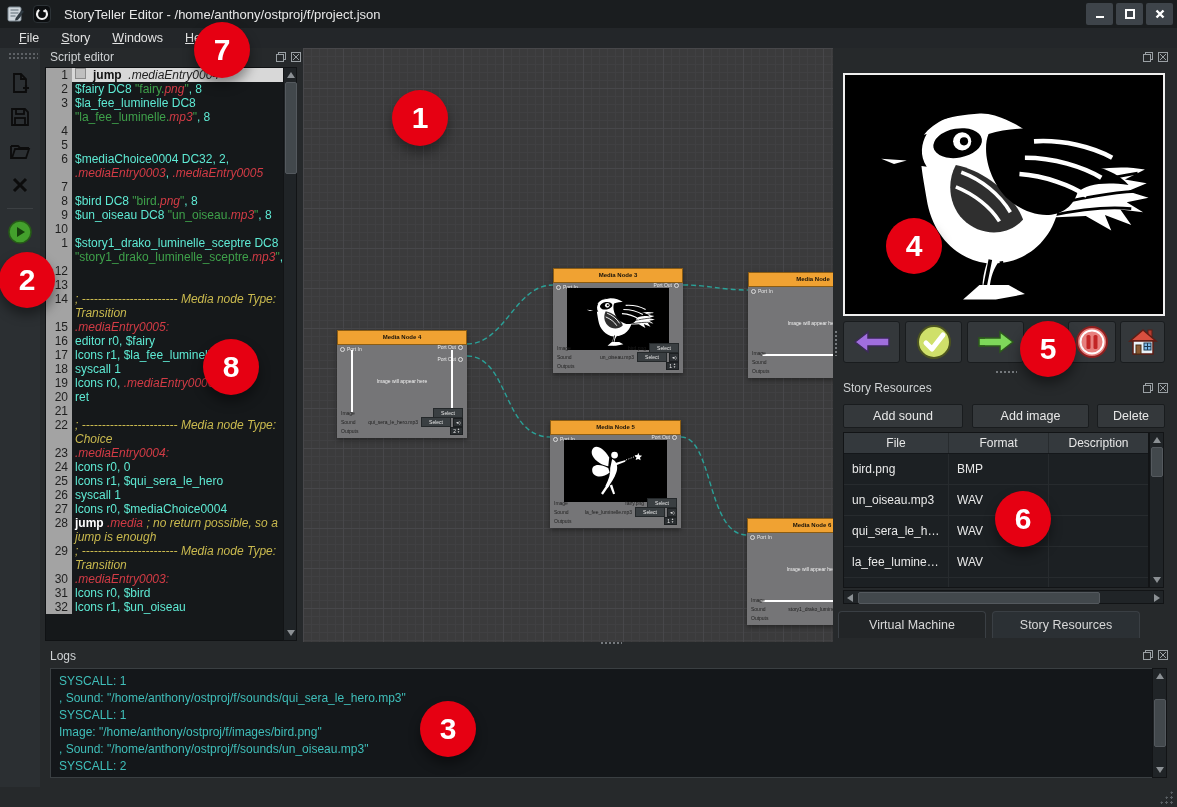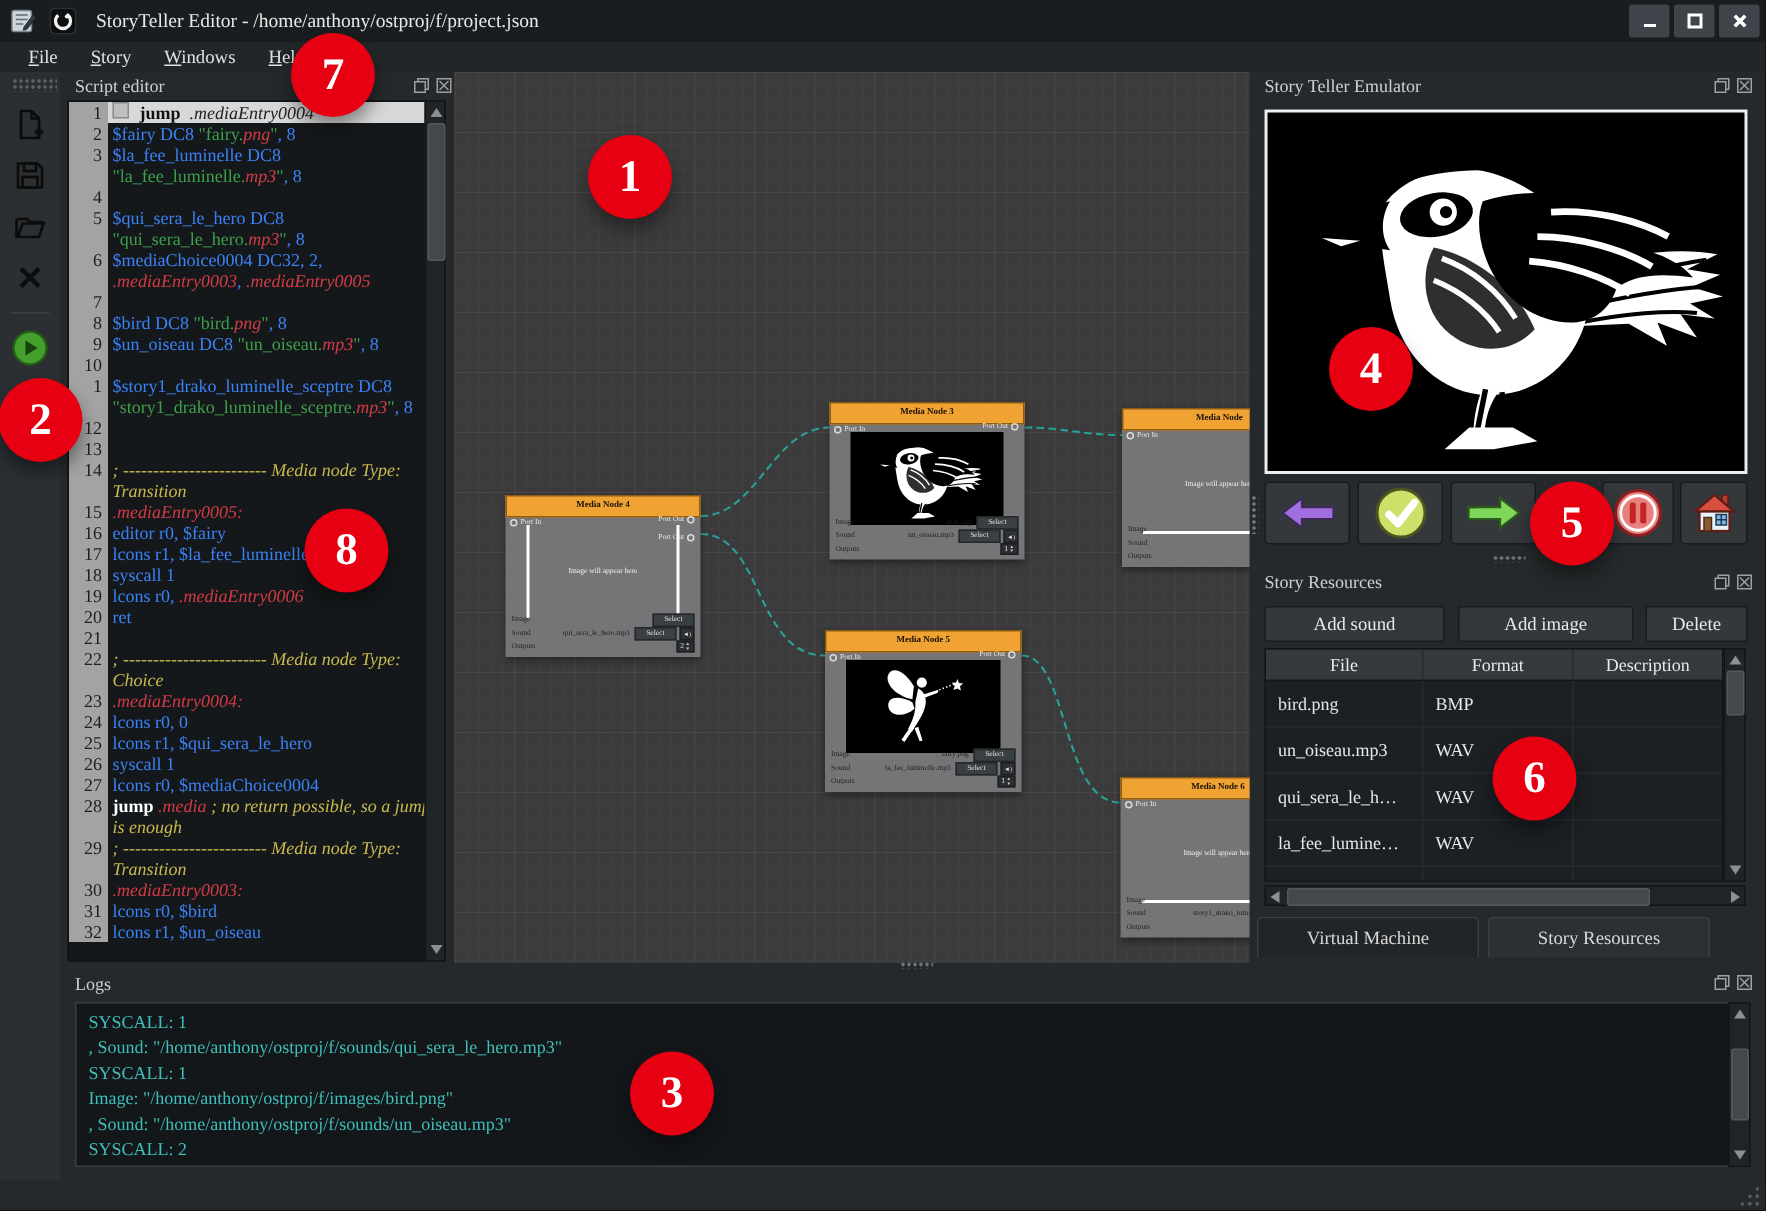--- a/index.html
+++ b/index.html
@@ -1,17 +1,17 @@
 <!DOCTYPE html>
 <html><head>
 <meta charset="utf-8">
 <style>
   html,body{margin:0;padding:0;background:#000;}
   #win{position:relative;width:1177px;height:807px;background:#26292b;overflow:hidden;
-       font-family:Liberation Serif, serif;color:#dcdcdc;}
+       font-family:Liberation Sans, sans-serif;color:#dcdcdc;}
   
   .titlebar{position:absolute;left:0;top:0;width:1177px;height:28px;background:#1a1d1f;
             display:flex;align-items:center;gap:6px;padding-left:6px;box-sizing:border-box;}
   .titlebar .ttl{font-size:13px;color:#e8e8e8;margin-left:6px;}
   .appicon{width:20px;height:20px;display:flex;align-items:center;justify-content:center;}
   .winbtns{position:absolute;right:4px;top:3px;display:flex;gap:3px;}
   .winbtn{width:27px;height:22px;background:#3e444a;border-radius:2px;display:flex;
           align-items:center;justify-content:center;color:#fff;font-size:12px;font-weight:bold;}
   
   .menubar{position:absolute;left:0;top:28px;width:1177px;height:20px;background:#232629;
@@ -29,21 +29,21 @@
   .dockbtns{position:absolute;top:2px;display:flex;gap:3px;}
   .dockglyph{width:12px;height:12px;}
   
   .editor{position:absolute;left:45px;top:67px;width:252px;height:574px;background:#15181a;
           overflow:hidden;border:1px solid #101214;box-sizing:border-box;}
   .ed-line{display:flex;line-height:14px;font-size:12px;}
   .gut{flex:0 0 26px;background:#a3a3a3;color:#1f1f1f;text-align:right;padding-right:4px;box-sizing:border-box;}
   .txt{flex:1;padding-left:3px;white-space:pre-wrap;word-break:break-word;color:#e6e6e6;min-height:14px;}
   .ed-line.hl .txt{background:#d8d8d8;color:#111;}
   .mark{display:inline-block;width:9px;height:9px;background:#bfbfbf;border:1px solid #8b8b8b;margin-right:7px;}
-  .s-w{color:#3b82f6;} .s-b{color:#fff;font-weight:bold;}
+  .s-w{color:#5eead4;} .s-b{color:#fff;font-weight:bold;}
   .s-g{color:#3ea04a;} .s-ri{color:#d23b45;font-style:italic;}
   .s-yi{color:#c9b94e;font-style:italic;}
   .s-kb{color:#111;font-weight:bold;} .s-ki{color:#222;font-style:italic;}
   .edscroll{position:absolute;left:283px;top:67px;width:14px;height:574px;background:#202427;border:1px solid #121416;box-sizing:border-box;}
   .edthumb{position:absolute;left:1px;width:10px;background:#42484c;border:1px solid #54595e;border-radius:2px;}
   .sarrow{position:absolute;left:3px;width:0;height:0;border-left:4px solid transparent;border-right:4px solid transparent;}
   
   .canvas{position:absolute;left:303px;top:48px;width:530px;height:594px;overflow:hidden;
           background-color:#3b3b3c;
           background-image:
@@ -254,21 +254,20 @@
         <div class="ed-line">
           <div class="gut">3</div>
           <div class="txt"><span class="s-w">$la_fee_luminelle DC8 </span><span class="s-g">"la_fee_luminelle.</span><span class="s-ri">mp3</span><span class="s-g">"</span><span class="s-w">, 8</span></div>
         </div>
         <div class="ed-line">
           <div class="gut">4</div>
           <div class="txt">&nbsp;</div>
         </div>
         <div class="ed-line">
           <div class="gut">5</div>
-          <div class="txt"><span class="s-w">$qui_sera_le_hero DC8 </span><span class="s-g">"qui_sera_le_hero.</span><span class="s-ri">mp3</span><span class="s-g">"</span><span class="s-w">, 8</span></div>
         </div>
         <div class="ed-line">
           <div class="gut">6</div>
           <div class="txt"><span class="s-w">$mediaChoice0004 DC32, 2, </span><span class="s-ri">.mediaEntry0003</span><span class="s-w">, </span><span class="s-ri">.mediaEntry0005</span></div>
         </div>
         <div class="ed-line">
           <div class="gut">7</div>
           <div class="txt">&nbsp;</div>
         </div>
         <div class="ed-line">
@@ -503,23 +502,20 @@
               <span class="nfv">story1_drako_luminelle_sceptre.mp3</span>
             </div>
             <div class="nf">
               <span class="nfl">Outputs</span>
             </div>
           </div>
         </div>
       </div>
   </div>
 
-  <div class="dockhead" style="left:843px;top:48px;width:280px;">
-    <span>Story Teller Emulator</span>
-  </div>
   <div class="dockbtns" style="left:1142px;top:51px;">
     <svg class="dockglyph" viewBox="0 0 12 12" fill="none" stroke="#9aa0a4">
         <rect x="3.5" y="1.5" width="7" height="7"></rect>
         <rect x="1.5" y="3.5" width="7" height="7" fill="#26292b"></rect>
       </svg>
     <svg class="dockglyph" viewBox="0 0 12 12" fill="none" stroke="#9aa0a4">
         <rect x="1.5" y="1.5" width="9" height="9"></rect>
         <path d="M3 3l6 6M9 3l-6 6"></path>
       </svg>
   </div>

